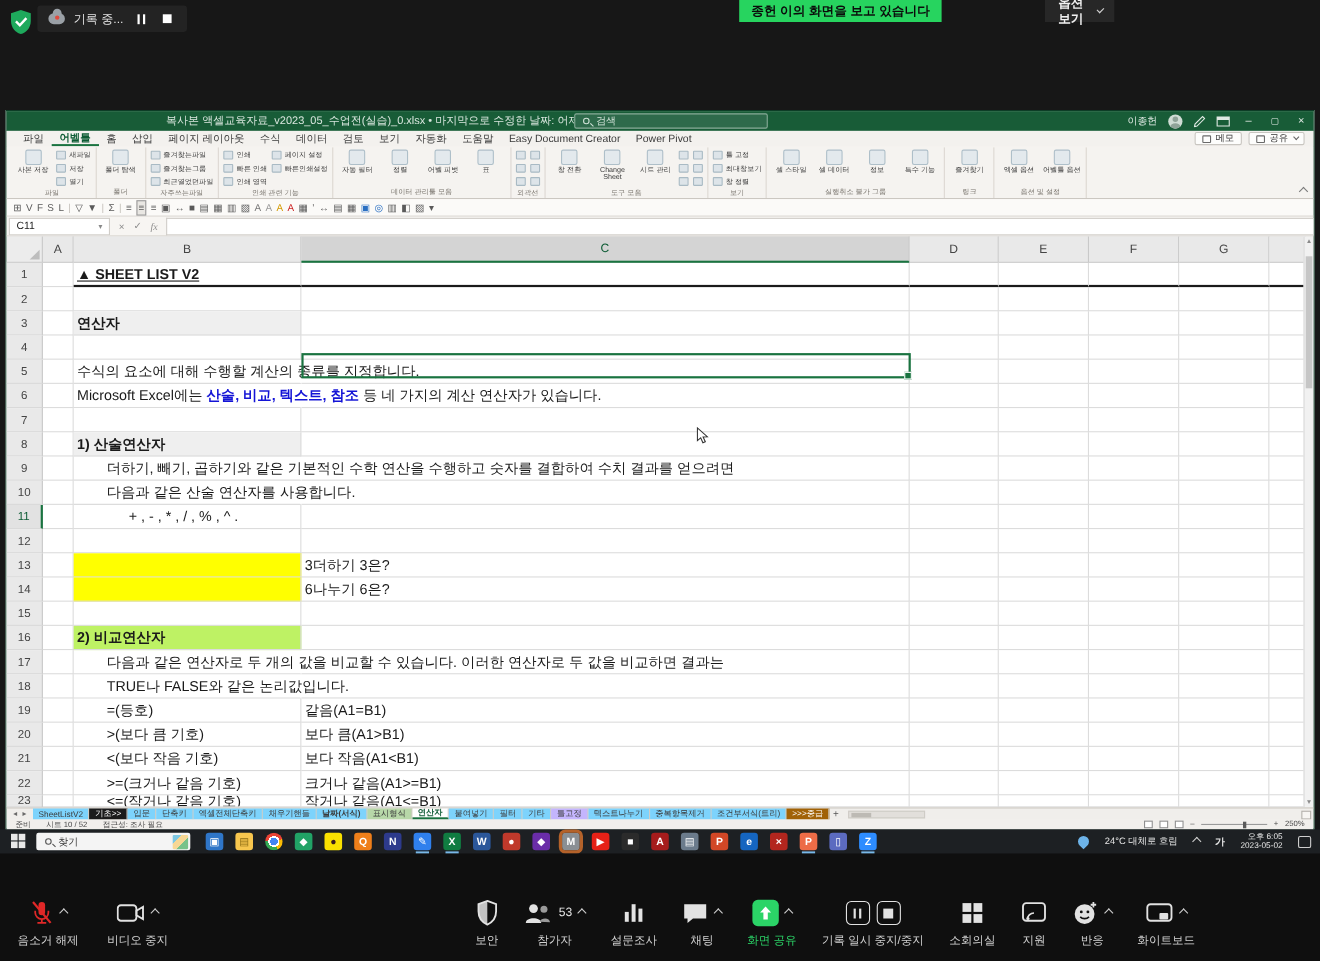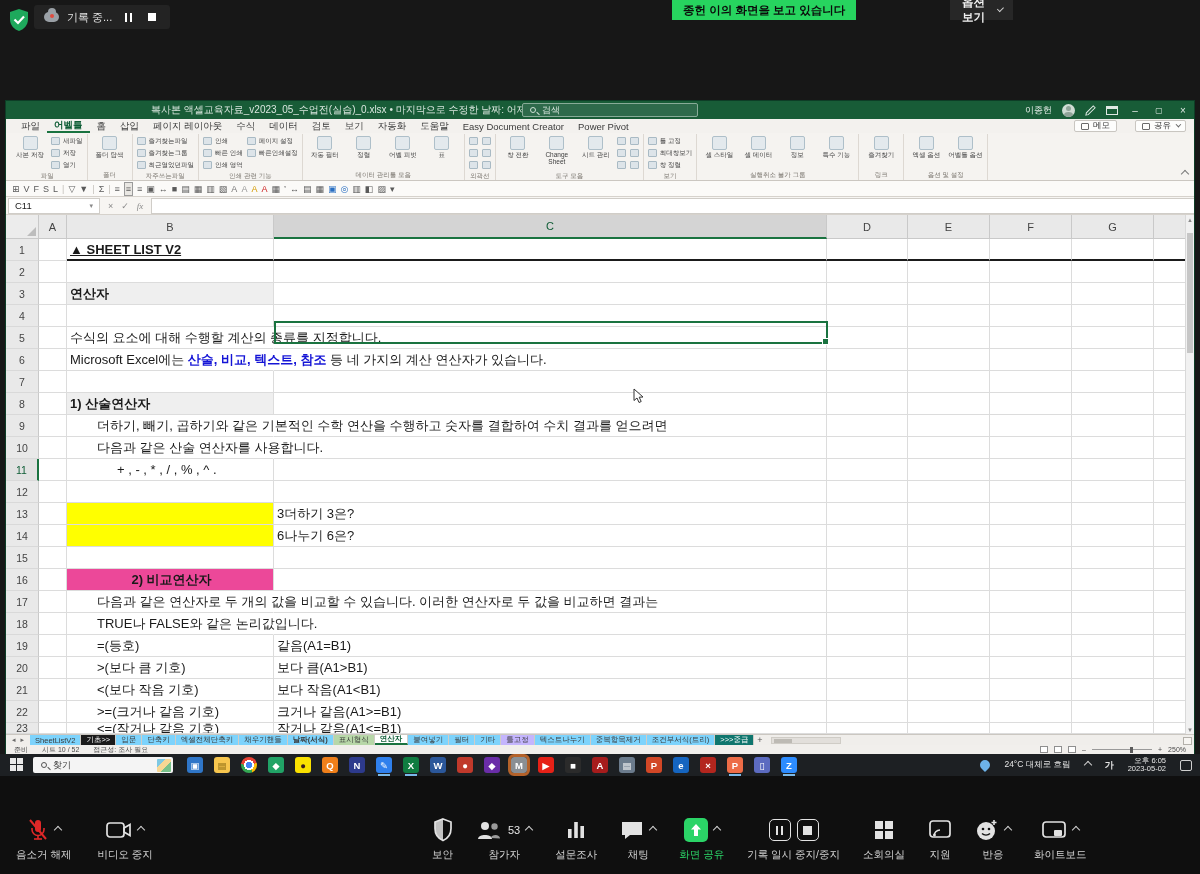--- a/index.html
+++ b/index.html
@@ -50,21 +50,21 @@
     border-radius:50%; background:#8fa398; }
   .avatar::after { content:""; position:absolute; left:2px; top:8px; width:9px; height:6px;
     border-radius:50% 50% 0 0; background:#8fa398; }
   .tbtn { color:#dfe8e3; font-size:10px; width:14px; text-align:center; }
   .ribbon-disp { width:12px; height:9px; border:1px solid #dfe8e3; border-top-width:3px; }
 
   .xl-tabrow { position:absolute; left:0; top:18px; right:0; height:14px; background:#f3f1ee;
     display:flex; align-items:center; padding-left:8px; gap:2px; }
   .rtab { font-size:9.5px; color:#3b3b3b; padding:0 7px; height:14px; display:flex; align-items:center; white-space:nowrap; }
   .rtab.active { color:#0e5c35; font-weight:bold; border-bottom:2px solid #1a7340; }
-  .tabrow-right { position:absolute; right:8px; top:1px; display:flex; gap:18px; }
+  .tabrow-right { position:absolute; right:8px; top:1px; display:flex; gap:6px; }
   .mini-btn { height:12px; border:1px solid #c9c6c1; background:#fdfdfc; border-radius:2px;
     font-size:8.5px; color:#333; display:flex; align-items:center; gap:4px; padding:0 6px; }
   .mini-ic { width:8px; height:7px; border:1px solid #6a6a6a; border-radius:1px; }
 
   .xl-ribbon { position:absolute; left:0; top:32px; right:0; height:48px; background:#f5f3f0;
     border-bottom:1px solid #cbc7c1; display:flex; align-items:stretch; padding:1px 2px 0 2px; overflow:hidden; }
   .rgroup { display:flex; flex-direction:column; border-right:1px solid #ddd8d2; padding:1px 4px 0 4px; }
   .rgroup-body { display:flex; gap:3px; flex:1; align-items:flex-start; }
   .rbig { width:36px; display:flex; flex-direction:column; align-items:center; gap:1px; padding-top:1px; }
   .rbig-icon { width:15px; height:14px; background:#e3e9ed; border:1px solid #aebfc9; border-radius:2px; }
@@ -739,21 +739,21 @@
           <div class="gcell" style="width: 553px; height: 22px;"></div>
           <div class="gcell" style="width: 81px; height: 22px;"></div>
           <div class="gcell" style="width: 82px; height: 22px;"></div>
           <div class="gcell" style="width: 82px; height: 22px;"></div>
           <div class="gcell" style="width: 82px; height: 22px;"></div>
           <div class="gcell" style="width: 33px; height: 22px;"></div>
         </div>
         <div class="grow" style="height: 22px;">
           <div class="rh">16</div>
           <div class="gcell" style="width: 28px; height: 22px;"></div>
-          <div class="gcell" style="width: 207px; height: 22px; background: #ec4899; justify-content: center;">
+          <div class="gcell" style="width: 207px; height: 22px; background: #bef264;">
             <span class="txt" style="font-weight: bold;">2) 비교연산자</span>
           </div>
           <div class="gcell" style="width: 553px; height: 22px;"></div>
           <div class="gcell" style="width: 81px; height: 22px;"></div>
           <div class="gcell" style="width: 82px; height: 22px;"></div>
           <div class="gcell" style="width: 82px; height: 22px;"></div>
           <div class="gcell" style="width: 82px; height: 22px;"></div>
           <div class="gcell" style="width: 33px; height: 22px;"></div>
         </div>
         <div class="grow" style="height: 22px;">
@@ -881,21 +881,21 @@
           <div class="stab" style="font-weight: bold;">날짜(서식)</div>
           <div class="stab" style="background: rgb(183, 215, 168);">표시형식</div>
           <div class="stab active">연산자</div>
           <div class="stab">붙여넣기</div>
           <div class="stab">필터</div>
           <div class="stab">기타</div>
           <div class="stab" style="background: #c4b5fd;">틀고정</div>
           <div class="stab">텍스트나누기</div>
           <div class="stab">중복항목제거</div>
           <div class="stab">조건부서식(트리)</div>
-          <div class="stab" style="background: #0f766e; color: rgb(255, 255, 255);">&gt;&gt;&gt;중급</div>
+          <div class="stab" style="background: #a16207; color: rgb(255, 255, 255);">&gt;&gt;&gt;중급</div>
         </div>
       <div class="st-plus">+</div>
       <div class="st-scroll">
           <div class="thumb"></div>
         </div>
       <div class="st-rightbox"></div>
     </div>
 
     <div class="xl-status">
       <span>준비</span>

